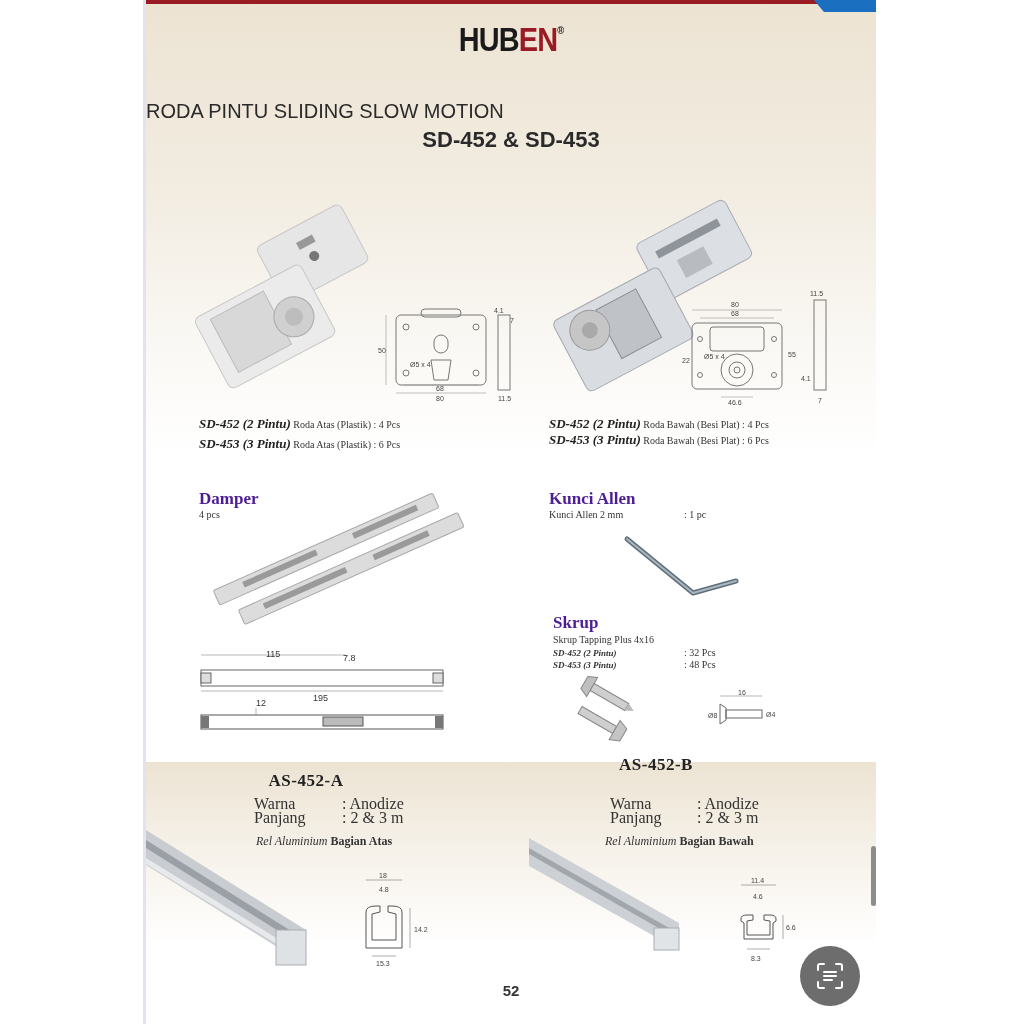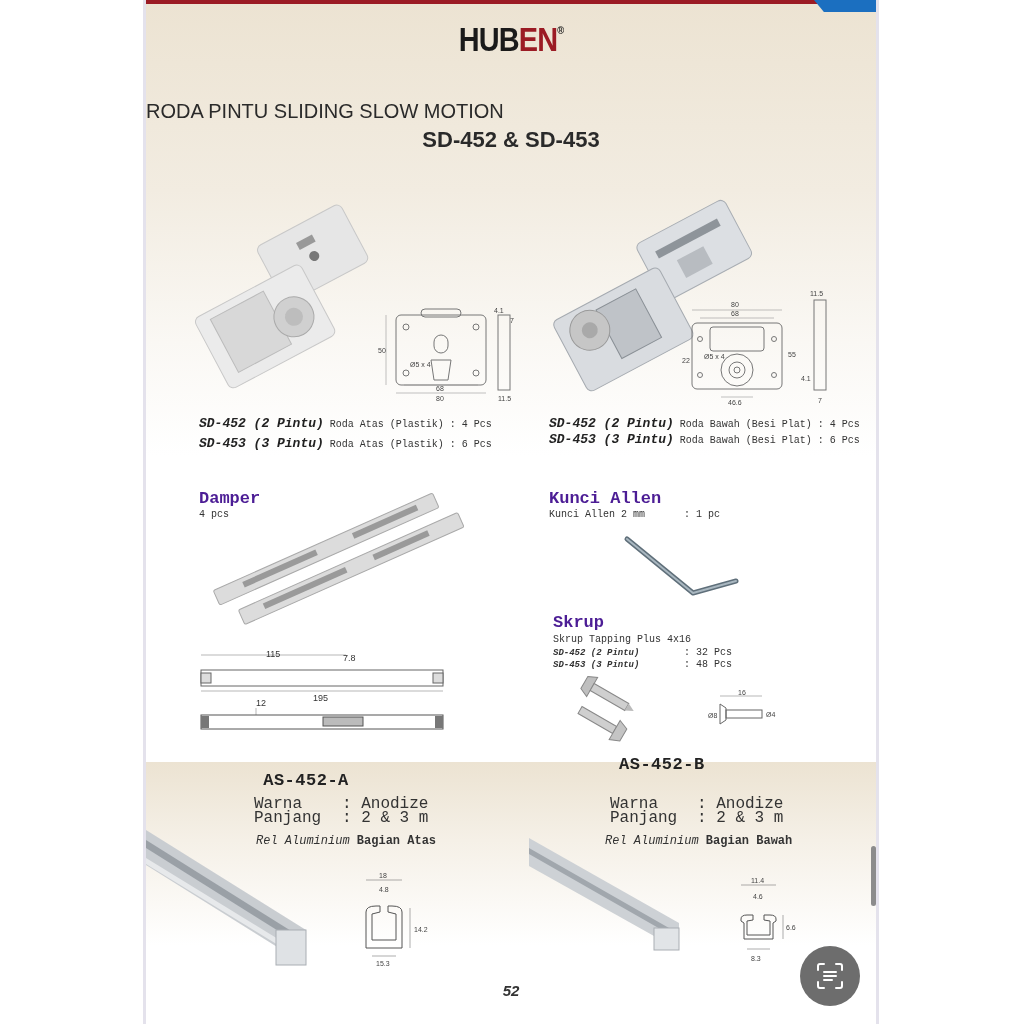--- a/index.html
+++ b/index.html
@@ -1,42 +1,42 @@
 <!DOCTYPE html>
 <html><head>
 <meta charset="utf-8">
 <style>
   html, body { margin:0; padding:0; }
   body { width:1024px; height:1024px; background:#ffffff; position:relative; overflow:hidden; font-family:"DejaVu Sans", sans-serif; color:#1f1f1f; }
   .viewer { position:absolute; left:0; top:0; width:1024px; height:1024px; background:#ffffff; }
-  .page { position:absolute; left:146px; top:0; width:730px; height:1024px; background:#ffffff; overflow:hidden; }
+  .page { position:absolute; left:146px; top:0; width:730px; height:1024px; background:#ffffff; overflow:hidden;padding-left:16px; }
   .page-shadow-l { position:absolute; left:143px; top:0; width:4px; height:1024px; background:#e4e2ec; }
   .page-shadow-r { position:absolute; left:875px; top:0; width:4px; height:1024px; background:#e4e2ec; }
   .top-band { position:absolute; left:0; top:0; width:730px; height:760px; background:linear-gradient(#ece3d2 0%, #f2ece1 25%, #faf8f4 45%, #ffffff 60%); }
   .redbar { position:absolute; left:0; top:0; width:690px; height:4px; background:#9b1b24; }
   .bluetab { position:absolute; left:668px; top:0; width:62px; height:12px; background:#1b6fc0; clip-path:polygon(0 0,100% 0,100% 100%,16% 100%); }
   .logo { position:absolute; left:0; width:730px; top:20px; text-align:center; font-family:"Liberation Sans", sans-serif; font-size:34px; font-weight:bold; letter-spacing:-1px; transform:scaleX(0.85); }
   .logo .hub { color:#1a1a1a; }
   .logo .en { color:#9b1b24; }
   .logo sup { font-size:11px; color:#1a1a1a; vertical-align:top; position:relative; top:4px; }
   .title1 { position:absolute; left:0; width:730px; top:100px; text-align:left; font-family:"Liberation Sans", sans-serif; font-size:20px; color:#2a2a2a; }
   .title2 { position:absolute; left:0; width:730px; top:127px; text-align:center; font-family:"Liberation Sans", sans-serif; font-weight:bold; font-size:22px; color:#2a2a2a; }
-  .lbl { position:absolute; font-family:Liberation Mono, monospace; white-space:nowrap; }
+  .lbl { position:absolute; font-family:Liberation Serif, serif; white-space:nowrap; }
   .spec-line { font-size:10px; color:#333; }
   .spec-line b { font-size:13px; font-style:italic; color:#222; }
   .sect-title { font-size:17px; font-weight:bold; color:#4c1d95; }
   .sect-sub { font-size:10px; color:#333; }
   .small { font-size:9px; color:#333; }
   .bi { font-weight:bold; font-style:italic; }
   .bottom-band { position:absolute; left:0; top:762px; width:730px; height:262px; background:linear-gradient(#ece3d2 0%, #f5f0e7 30%, #ffffff 70%); }
   .prod-title { font-size:17px; font-weight:bold; color:#222; letter-spacing:0.5px; }
   .kv { font-size:16px; color:#333; }
   .rel { font-size:12px; color:#333; }
   .rel i { font-style:italic; }
-  .pagenum { position:absolute; left:0; width:730px; top:982px; text-align:center; font-family:"Liberation Sans", sans-serif; font-weight:bold; font-size:15px; color:#333;font-style:italic; }
+  .pagenum { position:absolute; left:0; width:730px; top:982px; text-align:center; font-family:"Liberation Sans", sans-serif; font-weight:bold; font-size:15px; color:#333; }
   .scan-btn { position:absolute; left:800px; top:946px; width:60px; height:60px; border-radius:50%; background:#6d6d6d; cursor:pointer; }
   .scrollbar { position:absolute; left:871px; top:846px; width:5px; height:60px; background:#8c8c8c; border-radius:3px; }
   svg { position:absolute; overflow:visible; }
   .dim { font-family:"Liberation Sans", sans-serif; font-size:7px; fill:#444; }
   .dim9 { font-family:"Liberation Sans", sans-serif; font-size:9px; fill:#333; }
 </style>
 </head>
 <body>
 
 <div class="viewer">

